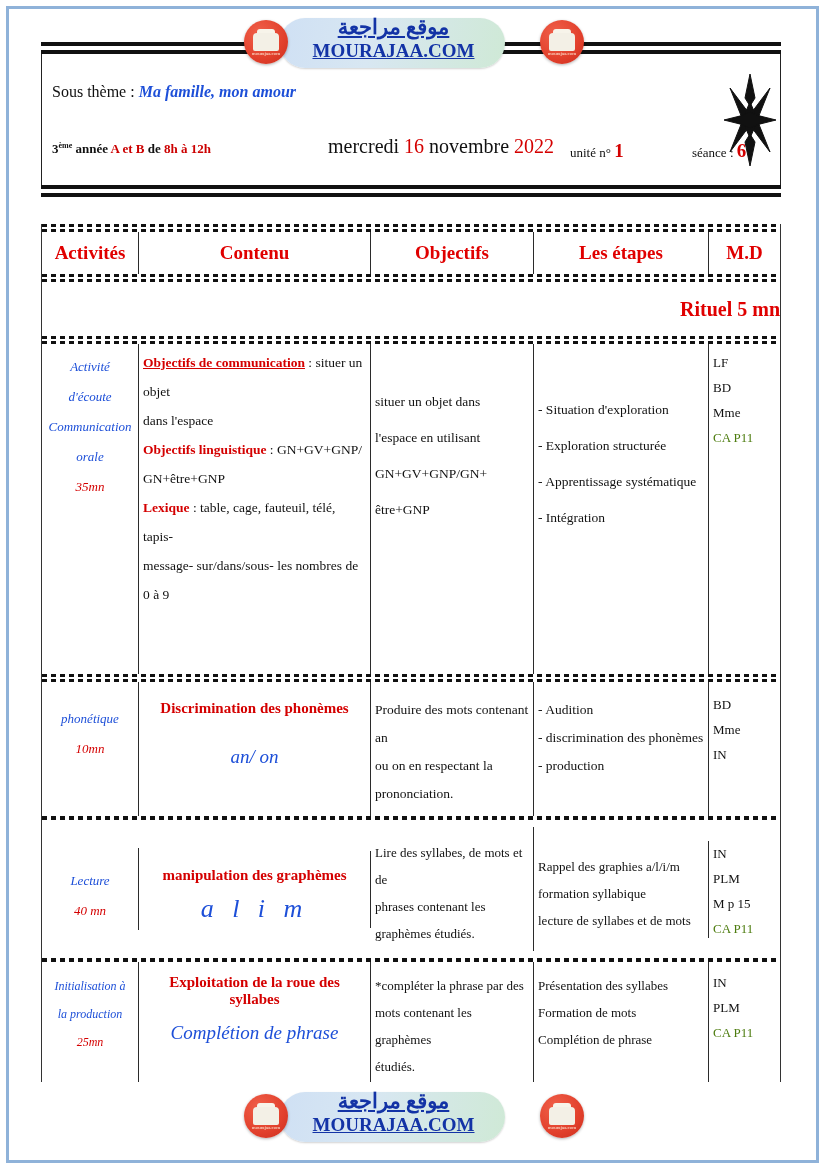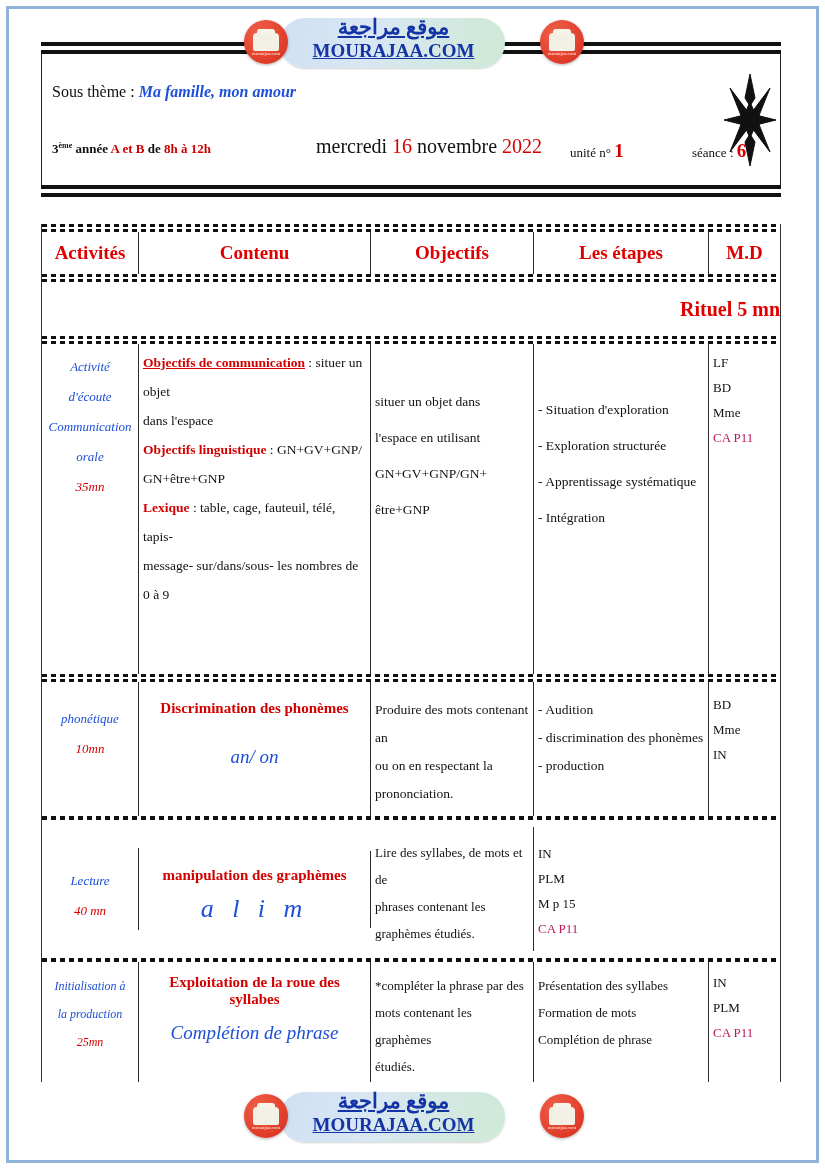--- a/index.html
+++ b/index.html
@@ -159,21 +159,21 @@
     position: absolute;
     top: 128px;
     left: 36px;
     width: 700px;
     height: 26px;
     font-size: 13px;
   }
   .l2-classe { position: absolute; left: 0; top: 3px; color: #111; font-weight: bold; font-size: 13px; }
   .l2-classe .red { color: #cc0000; }
   .l2-classe sup { font-size: 8px; }
-  .l2-date { position: absolute; left: 264px; top: -3px; font-size: 20px; color: #111; }
+  .l2-date { position: absolute; left: 276px; top: -3px; font-size: 20px; color: #111; }
   .l2-date .red { color: #d40000; }
   .l2-unite { position: absolute; left: 518px; top: 2px; font-size: 13px; color: #111; }
   .l2-unite .big { color: #d40000; font-size: 19px; font-weight: bold; }
   .l2-seance { position: absolute; left: 640px; top: 2px; font-size: 13px; color: #111; }
   .l2-seance .big { color: #d40000; font-size: 19px; font-weight: bold; }
 
   .star {
     position: absolute;
     left: 706px;
     top: 62px;
@@ -275,21 +275,21 @@
     font-size: 13.5px;
     color: #111;
     line-height: 36px;
   }
   .md-lines {
     font-size: 13px;
     color: #111;
     line-height: 25px;
     padding-left: 4px;
   }
-  .md-lines .red { color: #be185d; }
+  .md-lines .red { color: #4d7c0f; }
 
   .center-red-bold {
     text-align: center;
     color: #d40000;
     font-weight: bold;
     font-size: 15px;
   }
   .center-blue-script {
     text-align: center;
     color: #1d4fd8;
@@ -459,20 +459,25 @@
       </div>
       <div class="cell c2 vline" style="padding-top:16px;">
         <div class="center-red-bold">manipulation des graphèmes</div>
         <div class="alim">a l i m</div>
       </div>
       <div class="cell c3 vline obj-lines t2" style="padding-top:12px;">
         <div>Lire des syllabes, de mots et de</div>
         <div>phrases contenant les</div>
         <div>graphèmes étudiés.</div>
       </div>
+      <div class="cell c4 vline etapes-lines t2" style="padding-top:12px;">
+        <div>Rappel des graphies a/l/i/m</div>
+        <div>formation syllabique</div>
+        <div>lecture  de syllabes et de mots</div>
+      </div>
       <div class="cell c5 md-lines" style="padding-top:8px;">
         <div>IN</div>
         <div>PLM</div>
         <div><span>M p 15</span></div>
         <div class="red">CA P11</div>
       </div>
     </div>
 
     <div class="dash-row"></div>
 

